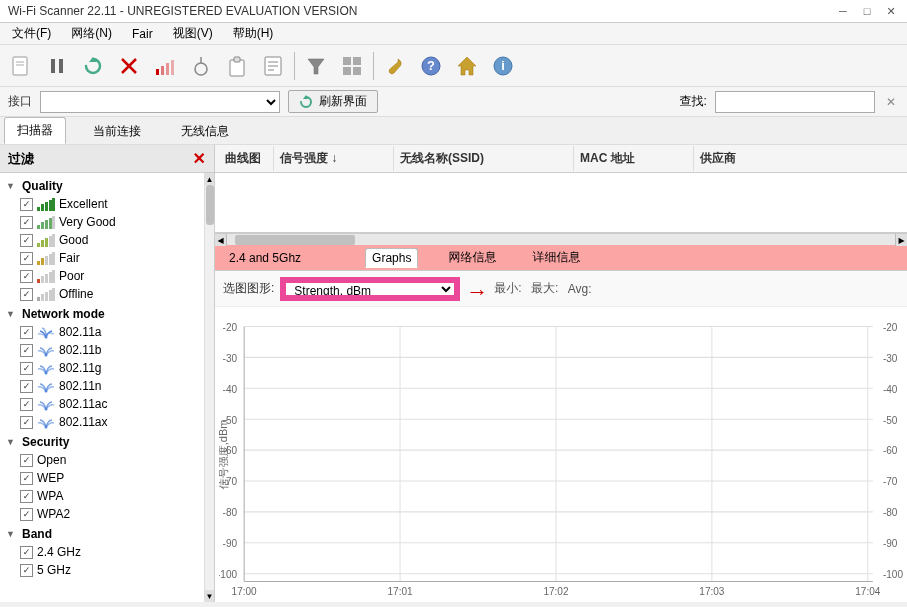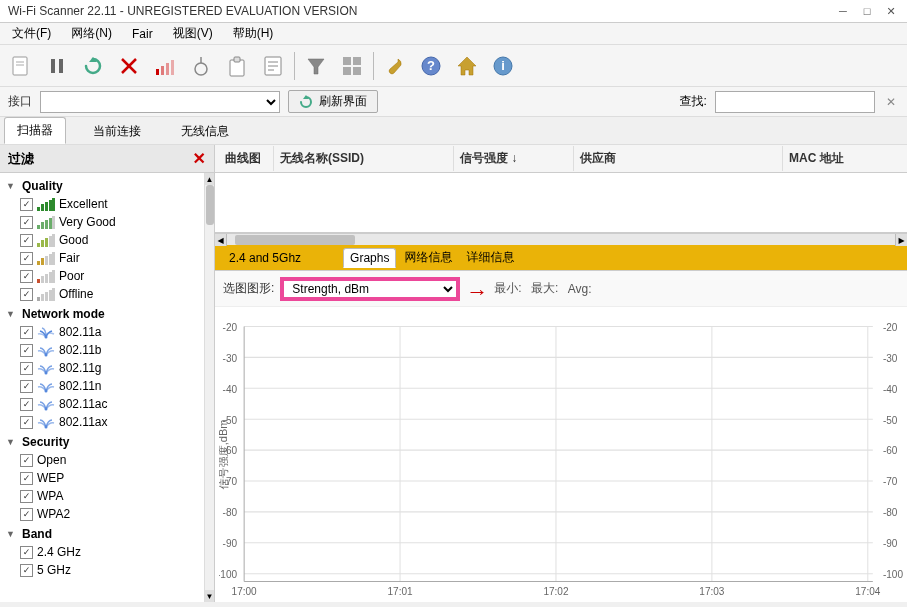--- a/index.html
+++ b/index.html
@@ -58,27 +58,27 @@
     .table-header { display: flex; align-items: center; background: #f5f5f5; border-bottom: 1px solid #ccc; height: 28px; padding: 0 4px; }
     .table-col { padding: 4px 6px; font-size: 12px; font-weight: bold; color: #333; cursor: pointer; border-right: 1px solid #ddd; white-space: nowrap; overflow: hidden; }
     .table-col:last-child { border-right: none; }
     .table-body { height: 60px; overflow-y: auto; border-bottom: 1px solid #ccc; }
     .scrollbar-h { height: 12px; background: #e8e8e8; border-top: 1px solid #ccc; position: relative; }
     .scrollbar-h-thumb { position: absolute; left: 20px; top: 1px; width: 120px; height: 10px; background: #c0c0c0; border-radius: 2px; }
     .scrollbar-h-arrow { position: absolute; right: 0; top: 0; width: 12px; height: 12px; background: #e0e0e0; display: flex; align-items: center; justify-content: center; font-size: 8px; cursor: pointer; border-left: 1px solid #bbb; }
     
     
     .graph-area { flex: 1; display: flex; flex-direction: column; overflow: hidden; }
-    .graph-tabs { display: flex; align-items: center; padding: 2px 8px; background: #eab308; border-bottom: 1px solid #ccc; gap: 2px; height: 26px; text-align: right; }
+    .graph-tabs { display: flex; align-items: center; padding: 2px 8px; background: #fca5a5; border-bottom: 1px solid #ccc; gap: 24px; height: 26px; text-align: right; }
     .graph-tab { font-size: 12px; cursor: pointer; padding: 2px 6px; }
     .graph-tab.active { background: #fff; border: 1px solid #bbb; border-bottom: 1px solid #fff; border-radius: 3px 3px 0 0; margin-left: 34px; }
     
     .graph-controls { display: flex; align-items: center; padding: 6px 8px; gap: 8px; background: #f9f9f9; border-bottom: 1px solid #eee; height: 36px; }
     .graph-label { font-size: 12px; color: #333; }
-    .graph-select { width: 180px; height: 24px; border: 4px solid #ec4899; background: #fff; font-size: 12px; padding: 0 4px; }
+    .graph-select { width: 180px; height: 24px; border: 6px solid #ec4899; background: #fff; font-size: 12px; padding: 0 4px; }
     .graph-stat { font-size: 12px; color: #333; }
     
     
     .chart-container { flex: 1; padding: 4px; position: relative; background: #fff; overflow: hidden; }
     
     .collapse-icon { font-size: 9px; color: #666; width: 12px; }
     
     
     .left-panel-content::-webkit-scrollbar { width: 8px; }
     .left-panel-content::-webkit-scrollbar-track { background: #f0f0f0; }
@@ -444,24 +444,24 @@
         <div style="position:absolute;top:12px;left:1px;width:8px;height:40px;background:#c0c0c0;border-radius:3px;"></div>
         <div style="position:absolute;bottom:0;left:0;width:100%;height:12px;background:#e0e0e0;display:flex;align-items:center;justify-content:center;font-size:8px;cursor:pointer;">▼</div>
       </div>
     </div>
   </div>
 
   <div class="right-panel">
 
     <div class="table-header">
       <div class="table-col" style="width:55px;">曲线图</div>
+      <div class="table-col" style="width:120px;">信号强度 ↓</div>
       <div class="table-col" style="width:180px;">无线名称(SSID)</div>
-      <div class="table-col" style="width:120px;">信号强度 ↓</div>
+      <div class="table-col" style="width:120px;">MAC 地址</div>
       <div class="table-col" style="flex:1;">供应商</div>
-      <div class="table-col" style="width:120px;">MAC 地址</div>
     </div>
 
     <div class="table-body"></div>
 
     <div class="scrollbar-h">
       <div style="position:absolute;left:0;top:0;width:12px;height:12px;background:#e0e0e0;display:flex;align-items:center;justify-content:center;font-size:8px;cursor:pointer;border-right:1px solid #bbb;">◀</div>
       <div class="scrollbar-h-thumb"></div>
       <div class="scrollbar-h-arrow">▶</div>
     </div>
 

